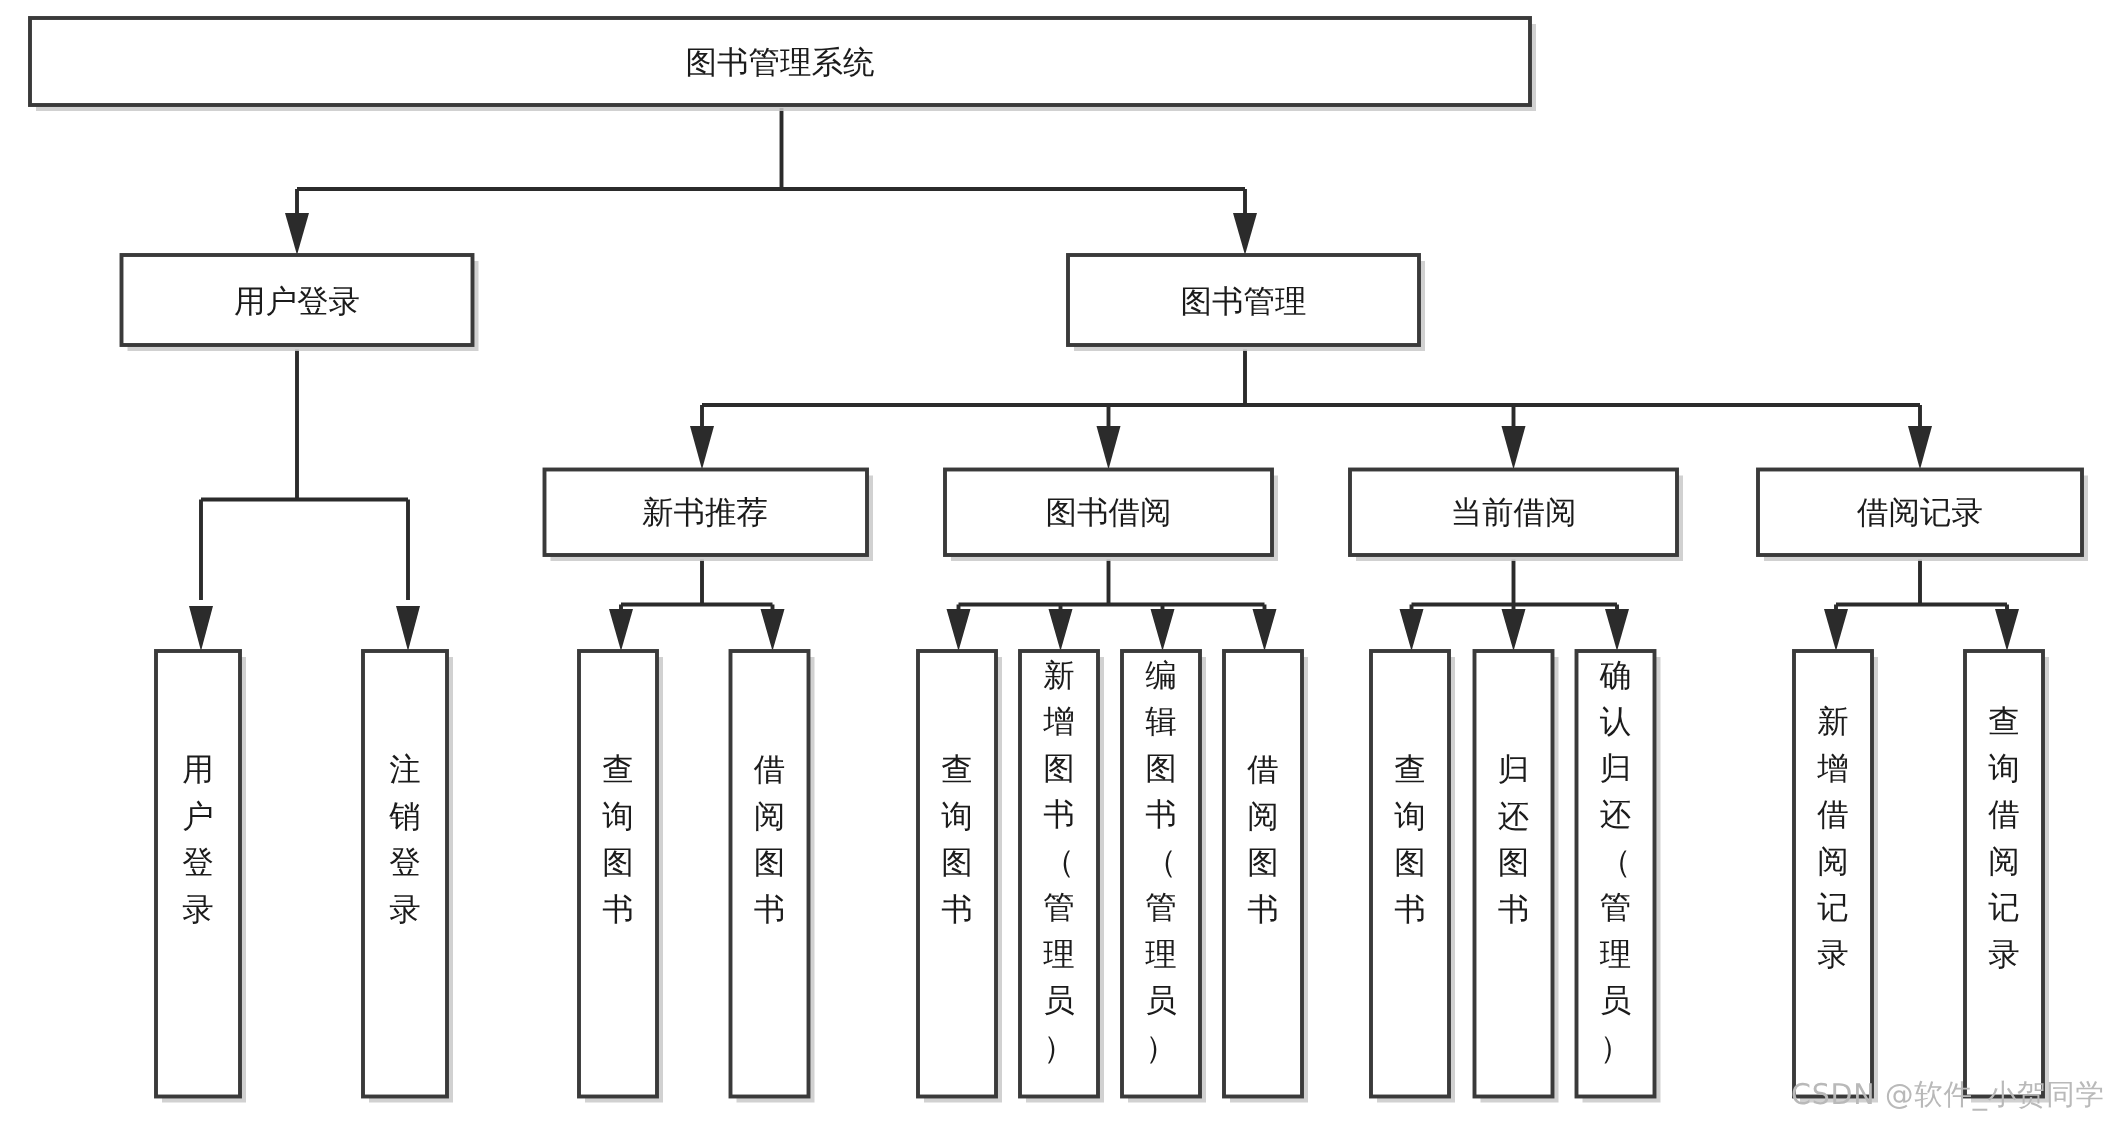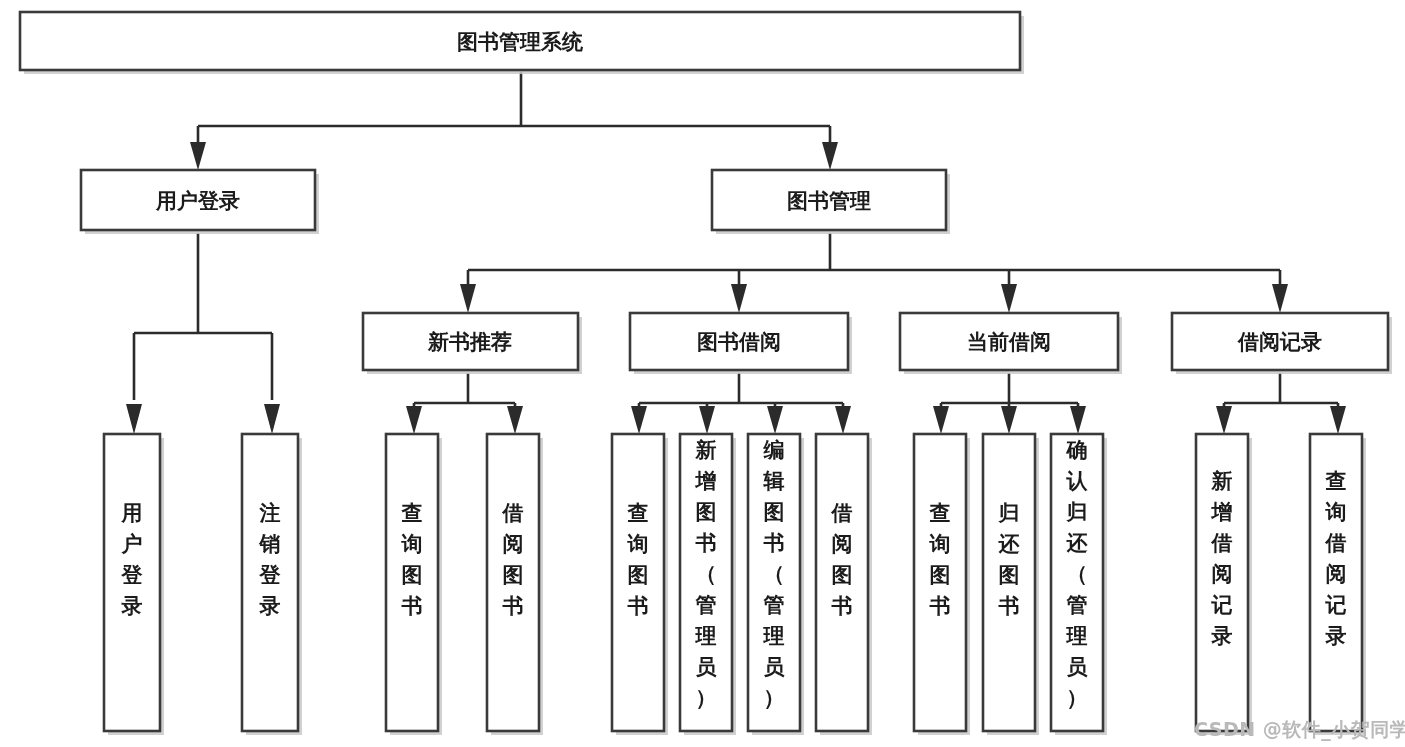--- a/index.html
+++ b/index.html
@@ -13,21 +13,20 @@
     font-family: "Liberation Sans", "DejaVu Sans", sans-serif;
     overflow: hidden;
     position: relative;
   }
   #diagram-root {
     position: absolute;
     left: 0;
     top: 0;
     width: 1405px;
     height: 747px;
-    font-weight: bold;
   }
   svg.diagram-canvas {
     display: block;
     width: 1405px;
     height: 747px;
   }
   .node-box {
     fill: #ffffff;
     stroke: #3a3a3a;
     stroke-width: 2.6;

